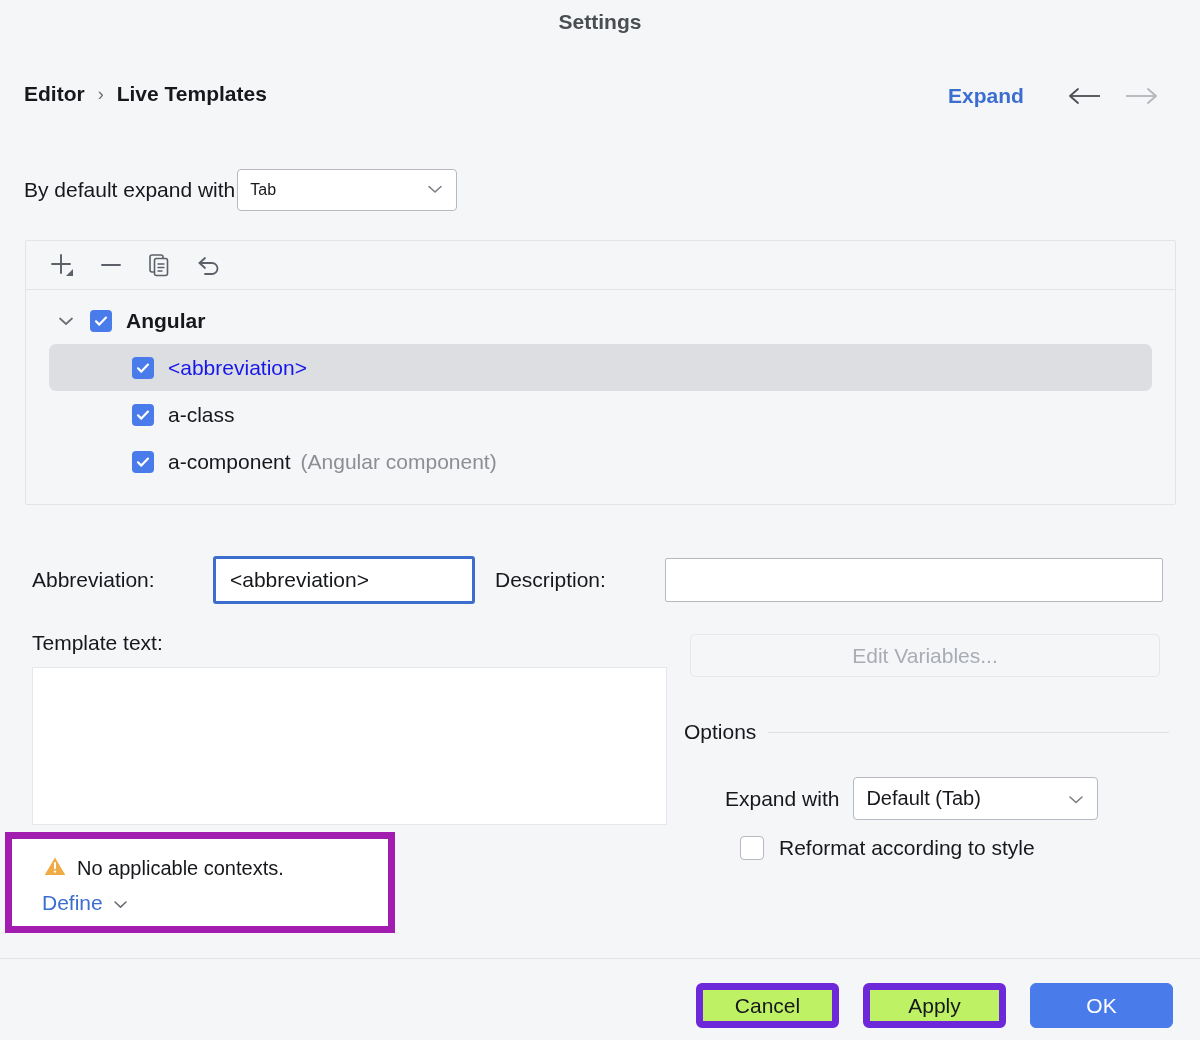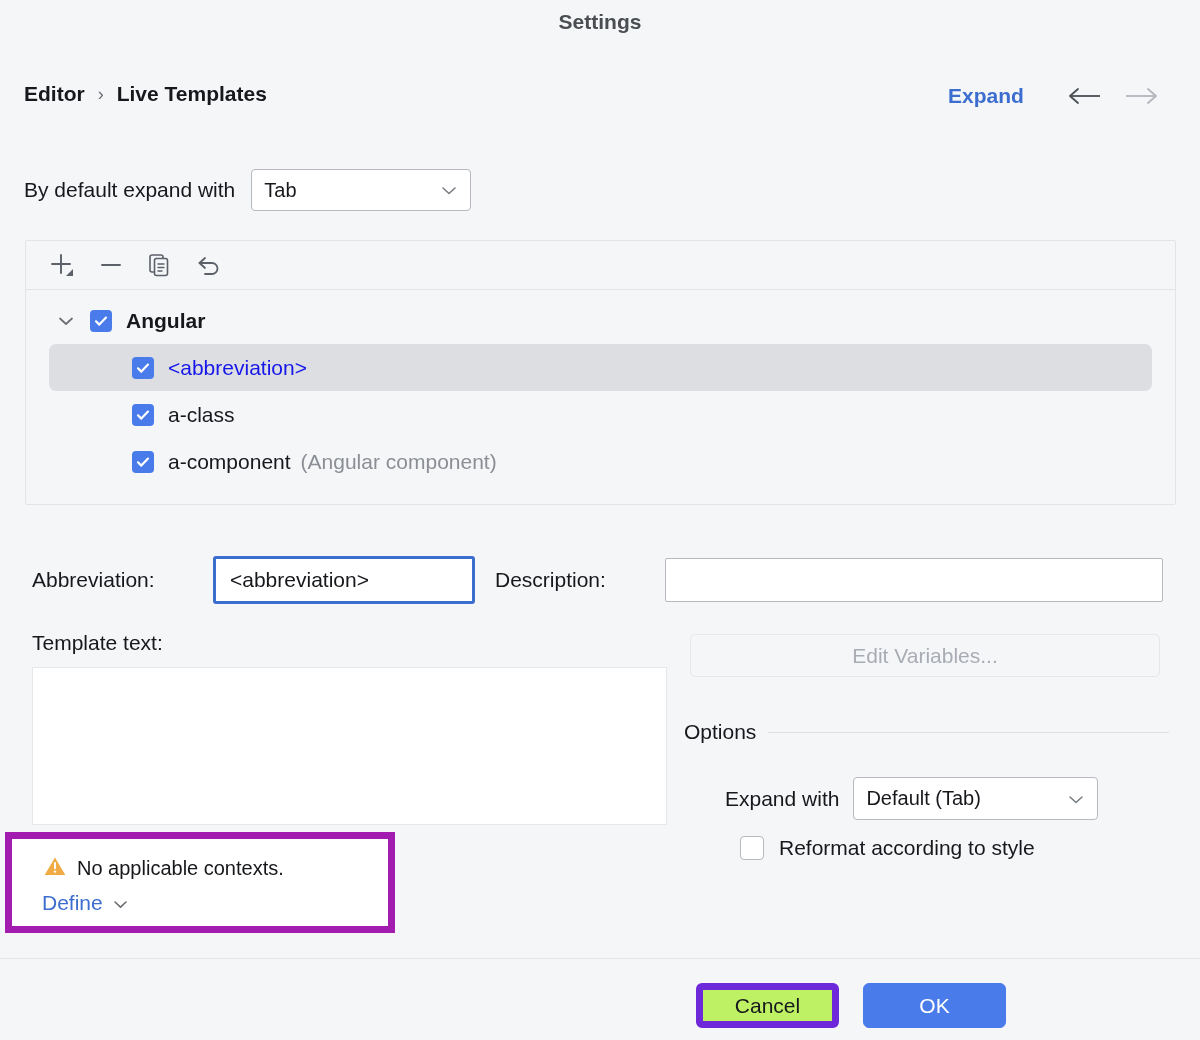--- a/index.html
+++ b/index.html
@@ -59,32 +59,32 @@
     align-items: center;
   }
   .nav-arrows svg { display: block; cursor: pointer; }
 
   
   .expand-row {
     position: absolute;
     top: 169px; left: 24px;
     display: flex;
     align-items: center;
-    gap: 16px;
+    gap: 2px;
   }
   .expand-label { font-size: 21px; color: #17181c; }
   .combo {
     width: 220px; height: 42px;
     background: #ffffff;
     border: 1px solid #b6b9c0;
     border-radius: 4px;
     display: flex;
     align-items: center;
     padding: 0 12px;
-    font-size: 20px;
+    font-size: 16px;
     color: #17181c;
     cursor: pointer;
     position: relative;
   }
   .combo .chev {
     position: absolute;
     right: 12px; top: 50%;
     transform: translateY(-50%);
     display: block;
   }
@@ -476,16 +476,19 @@
 <div class="opt-reformat">
   <span class="cb-empty"></span>
   <span class="lbl">Reformat according to style</span>
 </div>
 
 <div class="footer-rule"></div>
 <div class="footer">
   <div class="btn btn-plain">
     <span>Cancel</span>
   </div>
+  <div class="btn btn-plain">
+    <span>Apply</span>
+  </div>
   <div class="btn btn-primary">
     <span>OK</span>
   </div>
 </div>
 
 </body></html>

